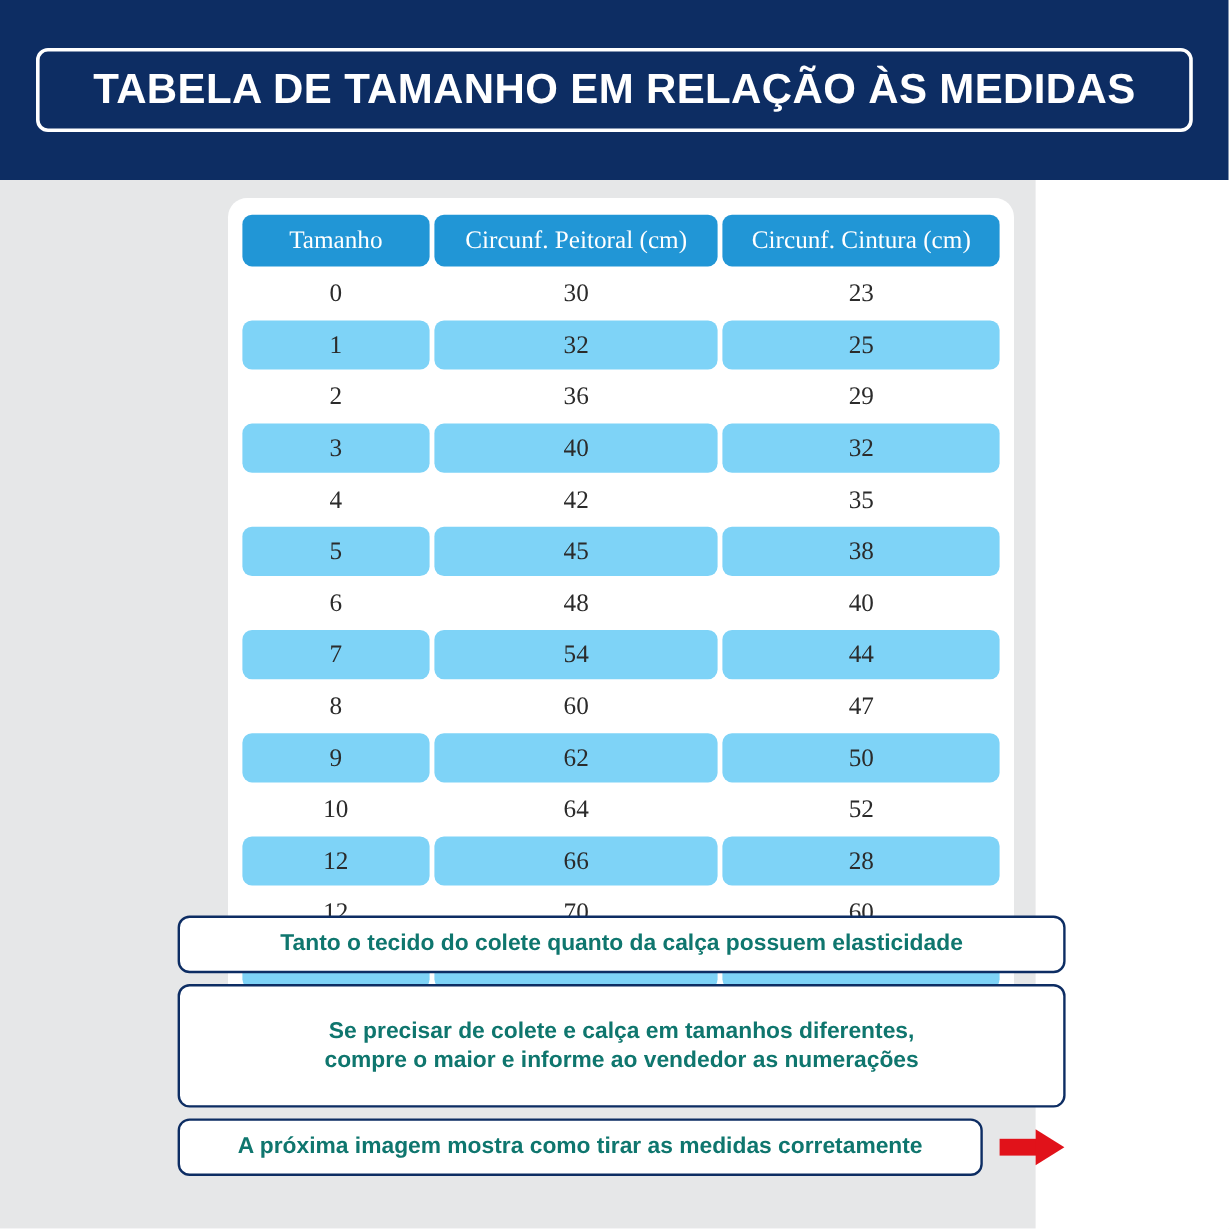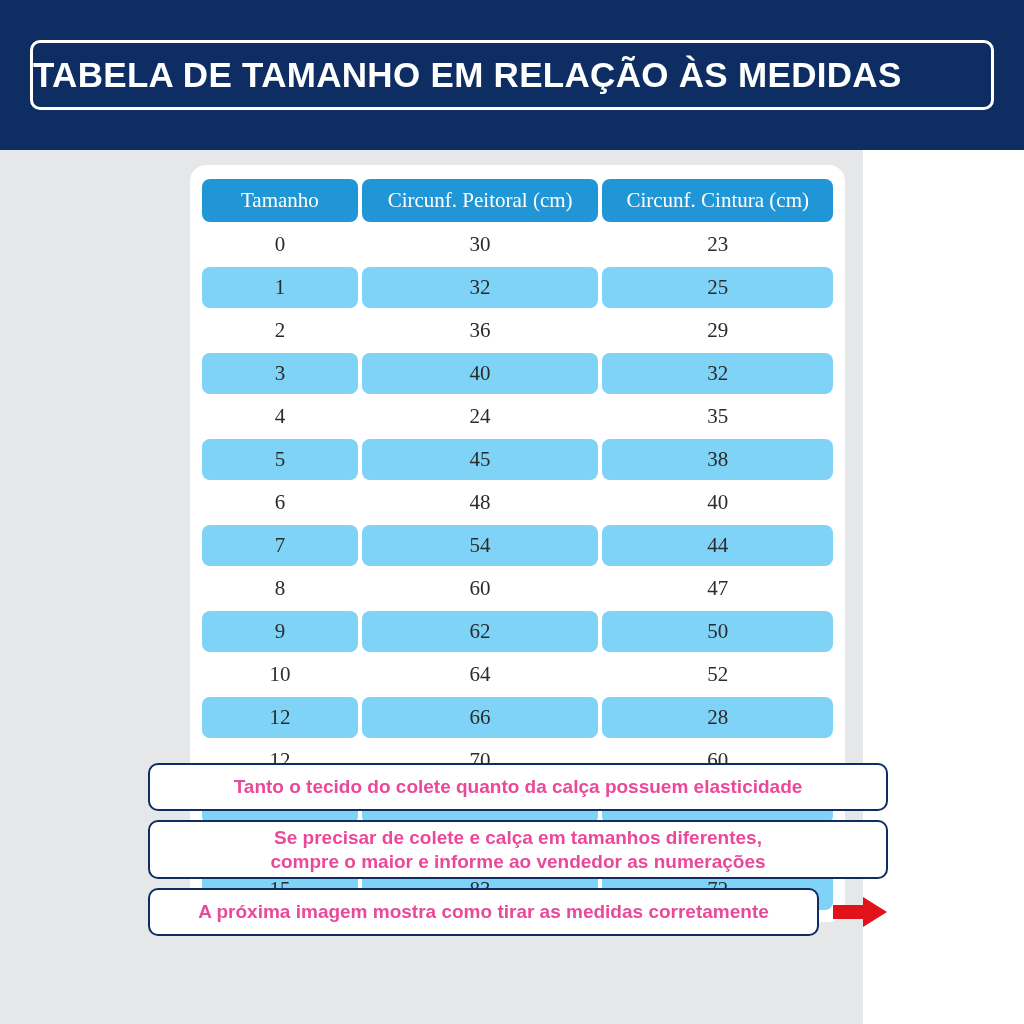--- a/index.html
+++ b/index.html
@@ -29,20 +29,21 @@
   .header-box {
     position: absolute;
     left: 30px;
     top: 40px;
     width: 964px;
     height: 70px;
     border: 3px solid #ffffff;
     border-radius: 10px;
     display: flex;
     align-items: center;
+    justify-content: center;
   }
   .header-title {
     color: #ffffff;
     font-size: 35px;
     font-weight: bold;
     letter-spacing: 0.3px;
     white-space: nowrap;
   }
 
   
@@ -101,29 +102,29 @@
   .notes {
     position: absolute;
     left: 148px;
     top: 613px;
     width: 740px;
   }
   .note {
     border: 2px solid #0d2d63;
     border-radius: 10px;
     background: #ffffff;
-    color: #ec4899;
+    color: #0f766e;
     font-size: 19px;
     font-weight: bold;
     text-align: center;
     padding: 10px 12px;
     margin-bottom: 9px;
     line-height: 1.25;
   }
-  .note.two-line { padding: 4px 12px; }
+  .note.two-line { padding: 26px 12px; }
 
   .last-row {
     display: flex;
     align-items: center;
     gap: 14px;
   }
   .last-row .note { flex: 1; margin-bottom: 0; }
 
   .arrow {
     width: 55px;
@@ -193,21 +194,21 @@
             <td>36</td>
             <td>29</td>
           </tr>
           <tr class="alt">
             <td>3</td>
             <td>40</td>
             <td>32</td>
           </tr>
           <tr>
             <td>4</td>
-            <td>24</td>
+            <td>42</td>
             <td>35</td>
           </tr>
           <tr class="alt">
             <td>5</td>
             <td>45</td>
             <td>38</td>
           </tr>
           <tr>
             <td>6</td>
             <td>48</td>

